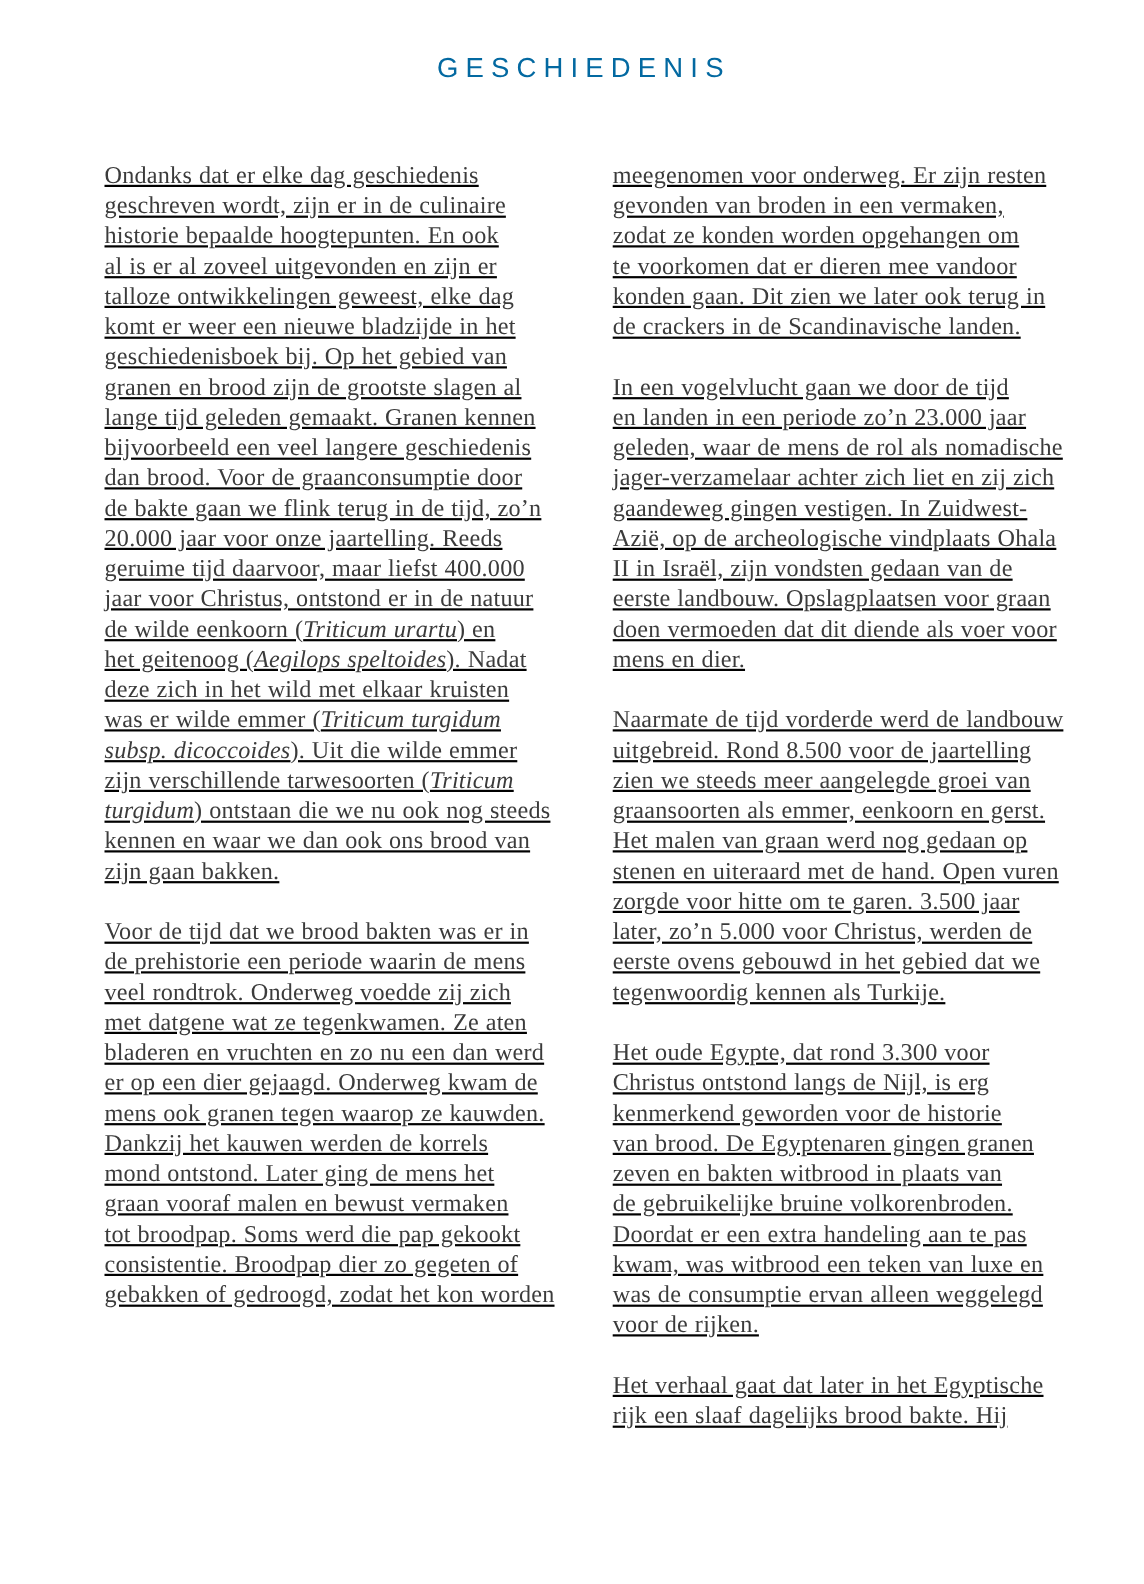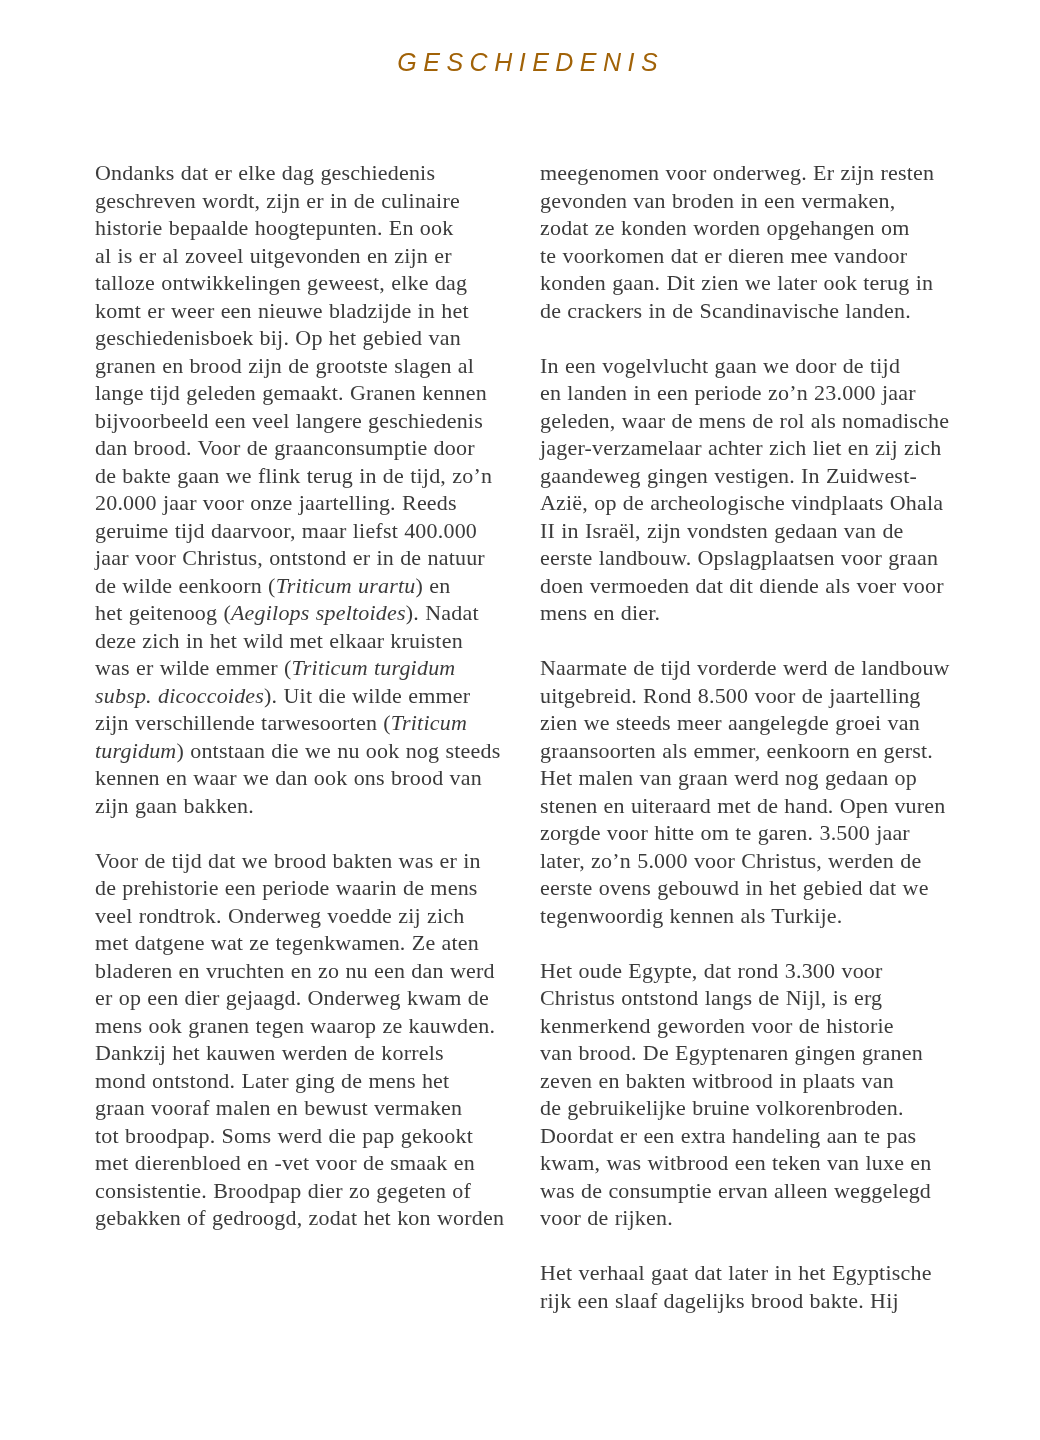--- a/index.html
+++ b/index.html
@@ -19,30 +19,30 @@
     left: 95px;
     top: 48px;
     width: 865px;
     margin: 0;
     text-align: center;
     font-family: "Liberation Sans", sans-serif;
     font-weight: 500;
     font-size: 25px;
     letter-spacing: 6.5px;
     text-indent: 6.5px;
-    color: #a16207;
-    font-style: italic;
+    color: #0369a1;
   }
   .columns {
     position: absolute;
     left: 95px;
-    top: 159px;
+    top: 145px;
     width: 865px;
     display: flex;
-    gap: 25px;
+    gap: 42px;
+    text-decoration: underline;
   }
   .col {
     width: 420px;
     flex: 0 0 420px;
   }
   .para {
     margin: 0 0 27.5px 0;
     padding: 0;
   }
   .line {
@@ -97,21 +97,20 @@
           <span class="line"><span>de prehistorie een periode waarin de mens</span></span>
           <span class="line"><span>veel rondtrok. Onderweg voedde zij zich</span></span>
           <span class="line"><span>met datgene wat ze tegenkwamen. Ze aten</span></span>
           <span class="line"><span>bladeren en vruchten en zo nu een dan werd</span></span>
           <span class="line"><span>er op een dier gejaagd. Onderweg kwam de</span></span>
           <span class="line"><span>mens ook granen tegen waarop ze kauwden.</span></span>
           <span class="line"><span>Dankzij het kauwen werden de korrels</span></span>
           <span class="line"><span>mond ontstond. Later ging de mens het</span></span>
           <span class="line"><span>graan vooraf malen en bewust vermaken</span></span>
           <span class="line"><span>tot broodpap. Soms werd die pap gekookt</span></span>
-          <span class="line"><span>met dierenbloed en -vet voor de smaak en</span></span>
           <span class="line"><span>consistentie. Broodpap dier zo gegeten of</span></span>
           <span class="line"><span>gebakken of gedroogd, zodat het kon worden</span></span>
         </p>
       </div>
     <div class="col">
         <p class="para">
           <span class="line"><span>meegenomen voor onderweg. Er zijn resten</span></span>
           <span class="line"><span>gevonden van broden in een vermaken,</span></span>
           <span class="line"><span>zodat ze konden worden opgehangen om</span></span>
           <span class="line"><span>te voorkomen dat er dieren mee vandoor</span></span>

